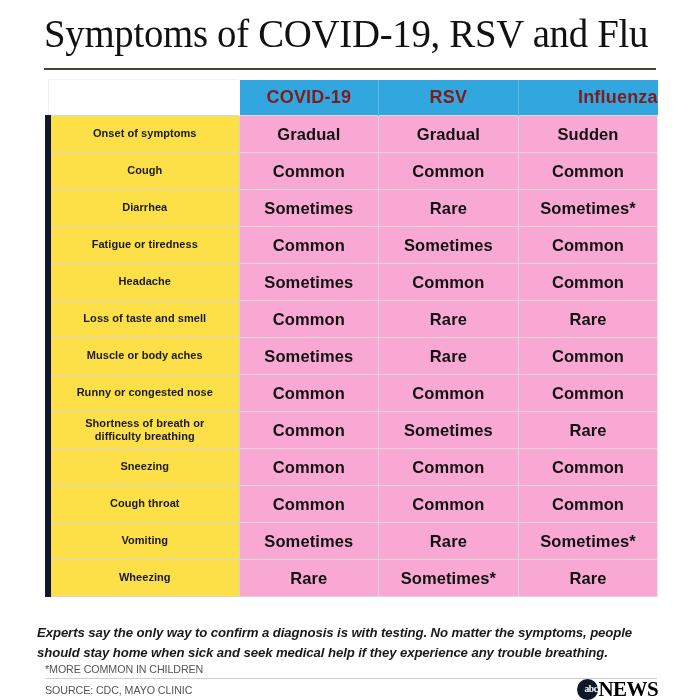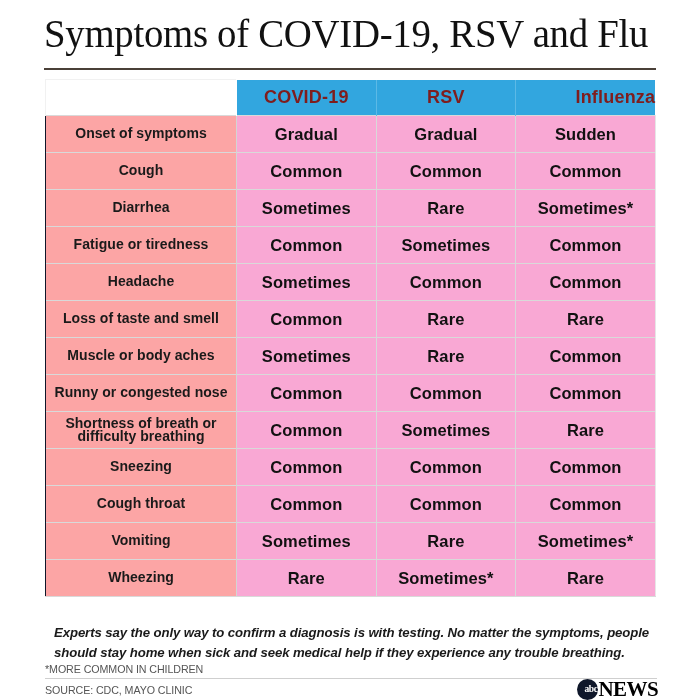--- a/index.html
+++ b/index.html
@@ -92,35 +92,35 @@
     background: #f9a8d4;
     color: #111111;
     font-size: 16.5px;
     font-weight: 700;
     letter-spacing: 0.1px;
   }
   tbody tr td:last-child { border-right: 1px solid #e6e6e6; }
   tbody tr:last-child td { border-bottom: 1px solid #d9d9d9; text-align: center; }
 
   tbody td.label {
-    background: #fca5a5;
+    background: #fde047;
     color: #1a1a1a;
-    font-size: 14px;
+    font-size: 11px;
     font-weight: 700;
     letter-spacing: 0.05px;
     line-height: 13.5px;
-    border-left: 1px solid #0f172a;
+    border-left: 6px solid #0f172a;
     border-right: 1px solid #d4d4d4;
   }
   tbody td.label .l2 { display: block; }
 
   
   .caption {
     position: absolute;
-    left: 54px;
+    left: 37px;
     top: 623px;
     width: 615px;
     font-size: 13.2px;
     line-height: 19.5px;
     font-weight: 700;
     font-style: italic;
     color: #1a1a1a;
     letter-spacing: -0.1px;
   }
   .footnote {

